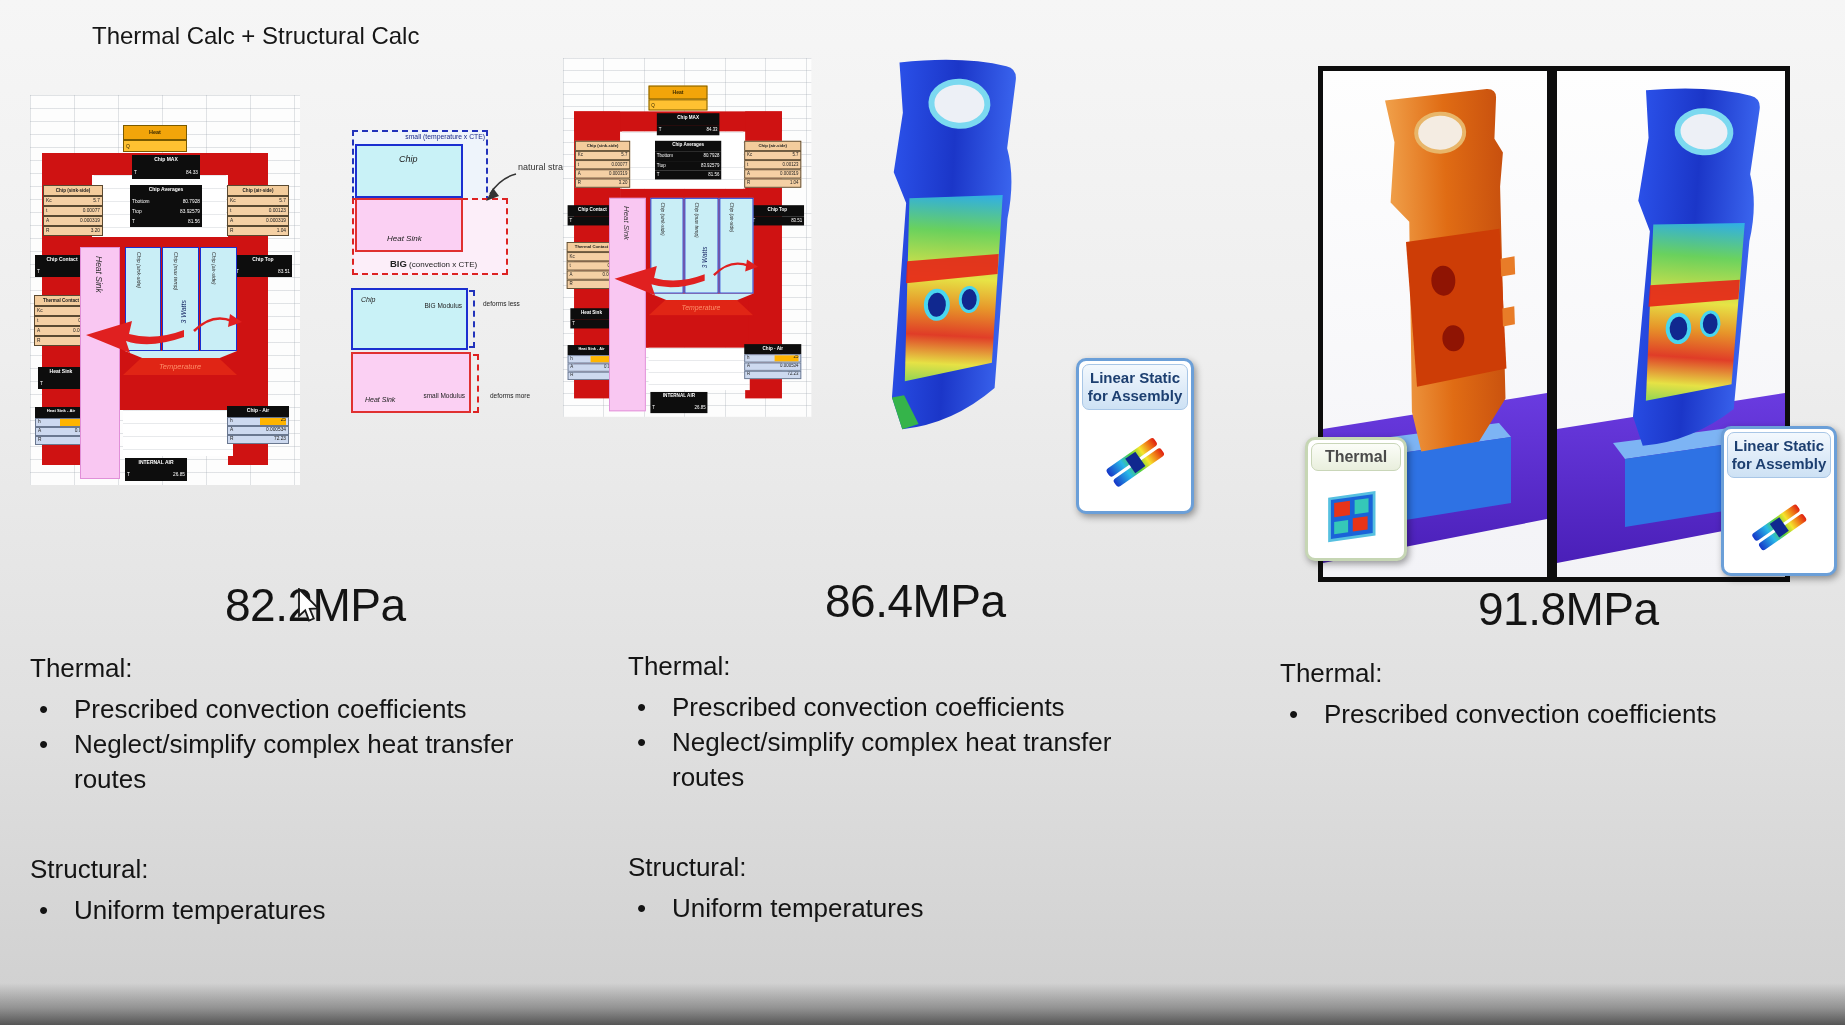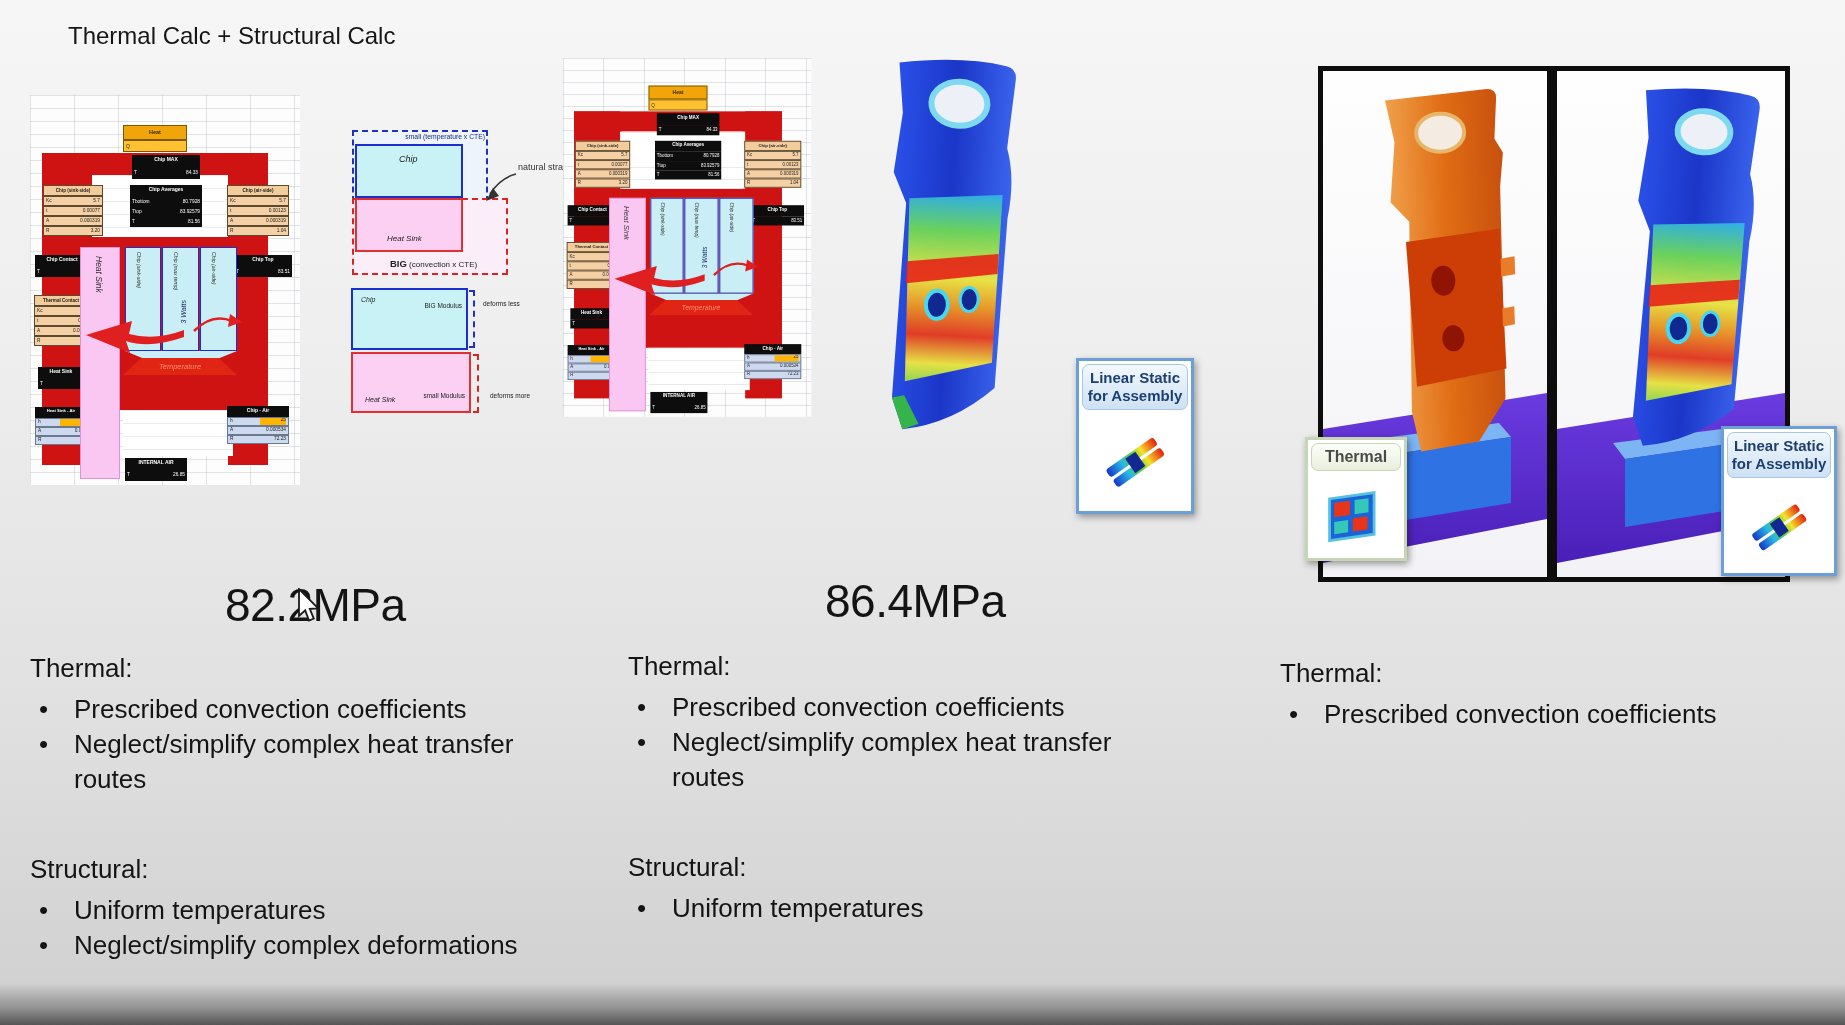--- a/index.html
+++ b/index.html
@@ -44,36 +44,36 @@
     display:flex;align-items:center;justify-content:center;}
   .temptxt{font-style:italic;font-size:7.5px;color:#ff8f6a;}
   
   .cte{position:absolute;width:250px;height:330px;font-size:7px;}
   .box{position:absolute;box-sizing:border-box;}
   .lbl{position:absolute;white-space:nowrap;color:#222;}
   .ital{font-style:italic;}
   
   .frame{position:absolute;border:5px solid #0d0d0d;background:linear-gradient(#fefefe,#f3f3f7);}
   
-  .badge{position:absolute;background:#fff;border:3px solid var(--badge_blue,#6b9fd8);border-radius:0;
+  .badge{position:absolute;background:#fff;border:3px solid var(--badge_blue,#6b9fd8);border-radius:10px;
     box-shadow:2px 3px 7px rgba(0,0,0,.38);display:flex;flex-direction:column;}
   .badge .btop{margin:3px;border-radius:7px;background:linear-gradient(#f3f8fd,#cde1f4);
     border:1px solid #a8c6e6;text-align:center;font-weight:bold;color:#1d3f70;font-size:15px;line-height:18px;padding:4px 1px;}
   .badge .bbody{flex:1;display:flex;align-items:center;justify-content:center;}
   .badge.green{border-color:var(--thermal_border,#c6d6b4);}
   .badge.green .btop{background:linear-gradient(#fbfdf8,#e9efdd);border-color:#c9d6b8;color:#4a4a4a;font-size:16px;}
   .shade{position:absolute;left:0;right:0;bottom:0;height:42px;
     background:linear-gradient(180deg,rgba(0,0,0,0) 0%,rgba(30,30,30,.35) 60%,rgba(10,10,10,.62) 100%);}
 </style>
 </head>
 <body>
 
 <div class="stage">
 
-  <div class="col-title" style="left:68px;top:22px">Thermal Calc + Structural Calc</div>
+  <div class="col-title" style="left:92px;top:22px">Thermal Calc + Structural Calc</div>
 
   <div class="slot" style="left:30px;top:95px">
 <div class="sheet">
   <div class="sheet-grid"></div>
 
   <div class="sc red" style="left:12px;top:58px;width:226px;height:22px"></div>
   <div class="sc red" style="left:12px;top:58px;width:50px;height:312px"></div>
   <div class="sc red" style="left:198px;top:58px;width:40px;height:312px"></div>
   <div class="sc red" style="left:62px;top:142px;width:140px;height:173px"></div>
   <div class="sc white-win" style="left:64px;top:80px;width:132px;height:62px"></div>
@@ -585,28 +585,28 @@
           <rect x="4" y="22" width="56" height="9" rx="3" fill="url(#rb2)"></rect>
           <rect x="4" y="34" width="56" height="9" rx="3" fill="url(#rb2)"></rect>
           <rect x="26" y="24" width="12" height="17" fill="#10288f"></rect>
         </g>
       </svg>
     </div>
   </div>
 
   <div class="value-big" style="left:225px;top:578px">82.2MPa</div>
   <div class="value-big" style="left:825px;top:574px">86.4MPa</div>
+  <div class="value-big" style="left:1478px;top:582px">91.8MPa</div>
 
   <div class="notes" style="left:30px;top:652px;width:510px">
     <div class="note-h">Thermal:</div>
     <div class="bullet"><span>Prescribed convection coefficients</span></div>
     <div class="bullet"><span>Neglect/simplify complex heat transfer routes</span></div>
     <div class="note-h gap">Structural:</div>
     <div class="bullet"><span>Uniform temperatures</span></div>
-    <div class="bullet"><span>Neglect/simplify complex deformations</span></div>
   </div>
   <div class="notes" style="left:628px;top:650px;width:520px">
     <div class="note-h">Thermal:</div>
     <div class="bullet"><span>Prescribed convection coefficients</span></div>
     <div class="bullet"><span>Neglect/simplify complex heat transfer routes</span></div>
     <div class="note-h gap">Structural:</div>
     <div class="bullet"><span>Uniform temperatures</span></div>
   </div>
   <div class="notes" style="left:1280px;top:657px;width:540px">
     <div class="note-h">Thermal:</div>

